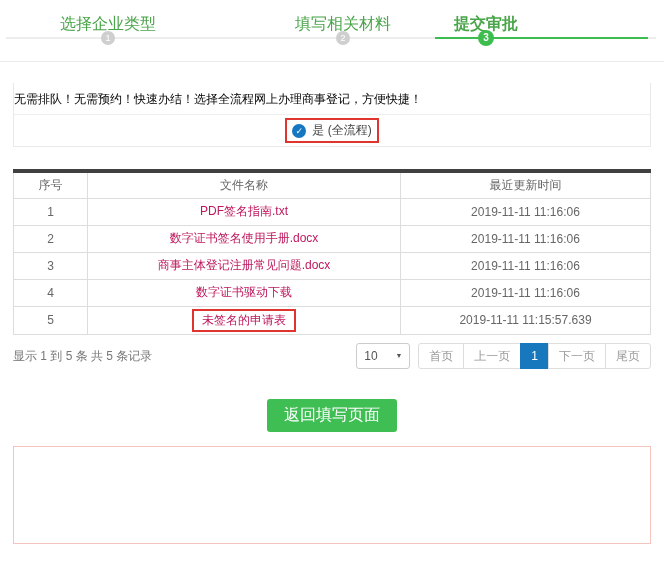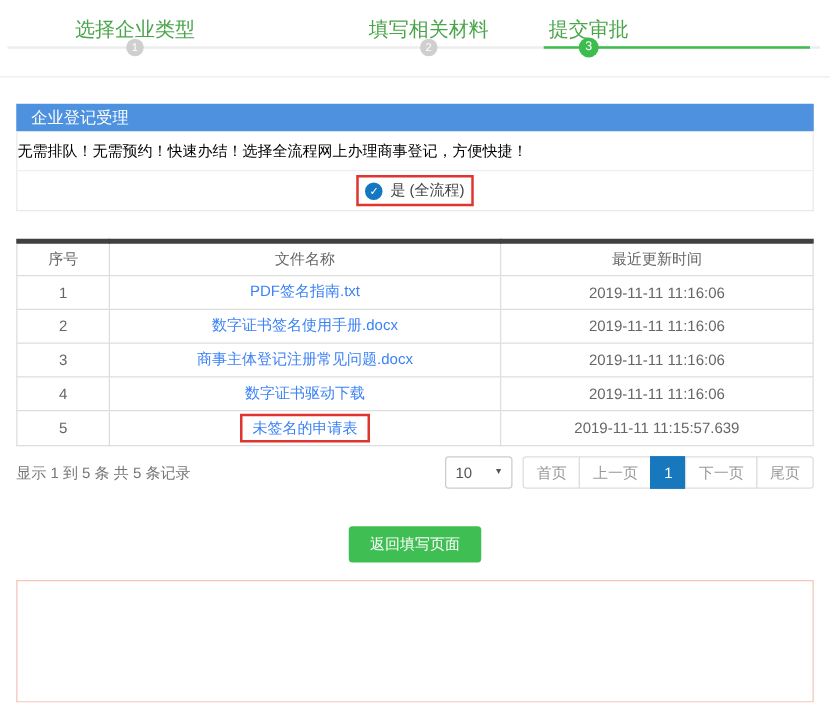--- a/index.html
+++ b/index.html
@@ -9,21 +9,21 @@
   
   .stepper { position:relative; height:62px; border-bottom:1px solid #ececec; }
   .step-label { position:absolute; top:14px; transform:translateX(-50%);
     color:#4aa54a; font-size:16px; white-space:nowrap; }
   .step-line { position:absolute; top:37px; left:6px; right:8px; height:2px; background:#ededed; }
   .step-line-done { position:absolute; top:37px; left:435px; width:213px; height:2px; background:#3cbd4e; }
   .step-dot { position:absolute; top:31px; transform:translateX(-50%); width:14px; height:14px;
     border-radius:50%; background:#cfcfcf; color:#fff; font-size:9px; line-height:14px;
     text-align:center; }
   .step-dot.active { width:16px; height:16px; top:30px; background:#3cbd4e; line-height:16px; font-size:10px; }
-  .s1 { left:108px; } .s2 { left:343px; } .s3 { left:471px; }
+  .s1 { left:108px; } .s2 { left:343px; } .s3 { left:486px;font-weight:bold; }
 
   
   .section { margin:21px 13px 0; }
   .sec-header { background:#4e92df; color:#fff; height:22px; line-height:22px;
     padding-left:12px; font-size:13px; }
   .sec-body { border:1px solid #e9e9e9; border-top:none; }
   .notice-row { height:32px; line-height:32px; text-align:left; color:#000000;
     border-bottom:1px solid #eee; }
   .radio-row { height:31px; display:flex; align-items:center; justify-content:center; gap:18px; }
   .red-outline { border:2px solid #e0342f; padding:2px 5px; display:inline-flex;
@@ -35,21 +35,21 @@
     background:#fff; flex:0 0 auto; }
   .radio-label { color:#444; }
 
   
   table.files { width:638px; margin:22px 13px 0; border-collapse:collapse;
     border-top:4px solid #404040; }
   table.files th, table.files td { border:1px solid #ddd; text-align:center;
     color:#666; font-weight:normal; height:27px; padding:2px 4px; }
   table.files th { border-top:none; }
   .col-no { width:74px; } .col-file { width:313px; }
-  .file-link { color:#3b82f6; text-decoration:none; }
+  .file-link { color:#be185d; text-decoration:none; }
   .hl-red { border:2px solid #e0342f; padding:1px 8px; display:inline-block; }
 
   
   .table-footer { display:flex; justify-content:space-between; align-items:flex-start;
     margin:8px 13px 0; }
   .summary { color:#777; padding-top:5px; }
   .pager { display:flex; align-items:center; }
   .page-size { width:54px; height:26px; border:1px solid #ccc; border-radius:3px;
     display:flex; align-items:center; justify-content:space-between; padding:0 7px;
     color:#555; margin-right:8px; background:#fff; cursor:pointer; }
@@ -57,21 +57,21 @@
   .pager-group { display:flex; }
   .pg-btn { padding:0 10px; height:26px; line-height:24px; border:1px solid #ddd;
     color:#999; margin-left:-1px; text-align:center; background:#fff; cursor:pointer; }
   .pg-btn:first-child { border-radius:3px 0 0 3px; margin-left:0; }
   .pg-btn:last-child { border-radius:0 3px 3px 0; }
   .pg-btn.active { background:#1878be; border-color:#1878be; color:#fff; }
 
   
   .btn-row { text-align:center; margin-top:30px; }
   .green-btn { display:inline-block; background:#3fbe53; color:#fff; padding:6px 17px;
-    border:none; border-radius:3px; font-size:12px; cursor:pointer; }
+    border:none; border-radius:3px; font-size:16px; cursor:pointer; }
 
   
   .req-box { margin:14px 13px 0; border:1px solid #f5c4bd; color:#f4564a;
     padding:6px 10px 0; line-height:14px; height:98px; overflow:hidden; }
   .req-line { color:#f4564a; }
 </style>
 </head>
 <body>
 
 <div class="stepper">
@@ -79,21 +79,20 @@
   <span class="step-label s2">填写相关材料</span>
   <span class="step-label s3">提交审批</span>
   <div class="step-line"></div>
   <div class="step-line-done"></div>
   <span class="step-dot s1">1</span>
   <span class="step-dot s2">2</span>
   <span class="step-dot active s3">3</span>
 </div>
 
 <div class="section">
-  <div class="sec-header">企业登记受理</div>
   <div class="sec-body">
     <div class="notice-row">无需排队！无需预约！快速办结！选择全流程网上办理商事登记，方便快捷！</div>
     <div class="radio-row">
       <span class="red-outline">
         <span class="radio-on">✓</span>
         <span class="radio-label">是 (全流程)</span>
       </span>
     </div>
   </div>
 </div>

